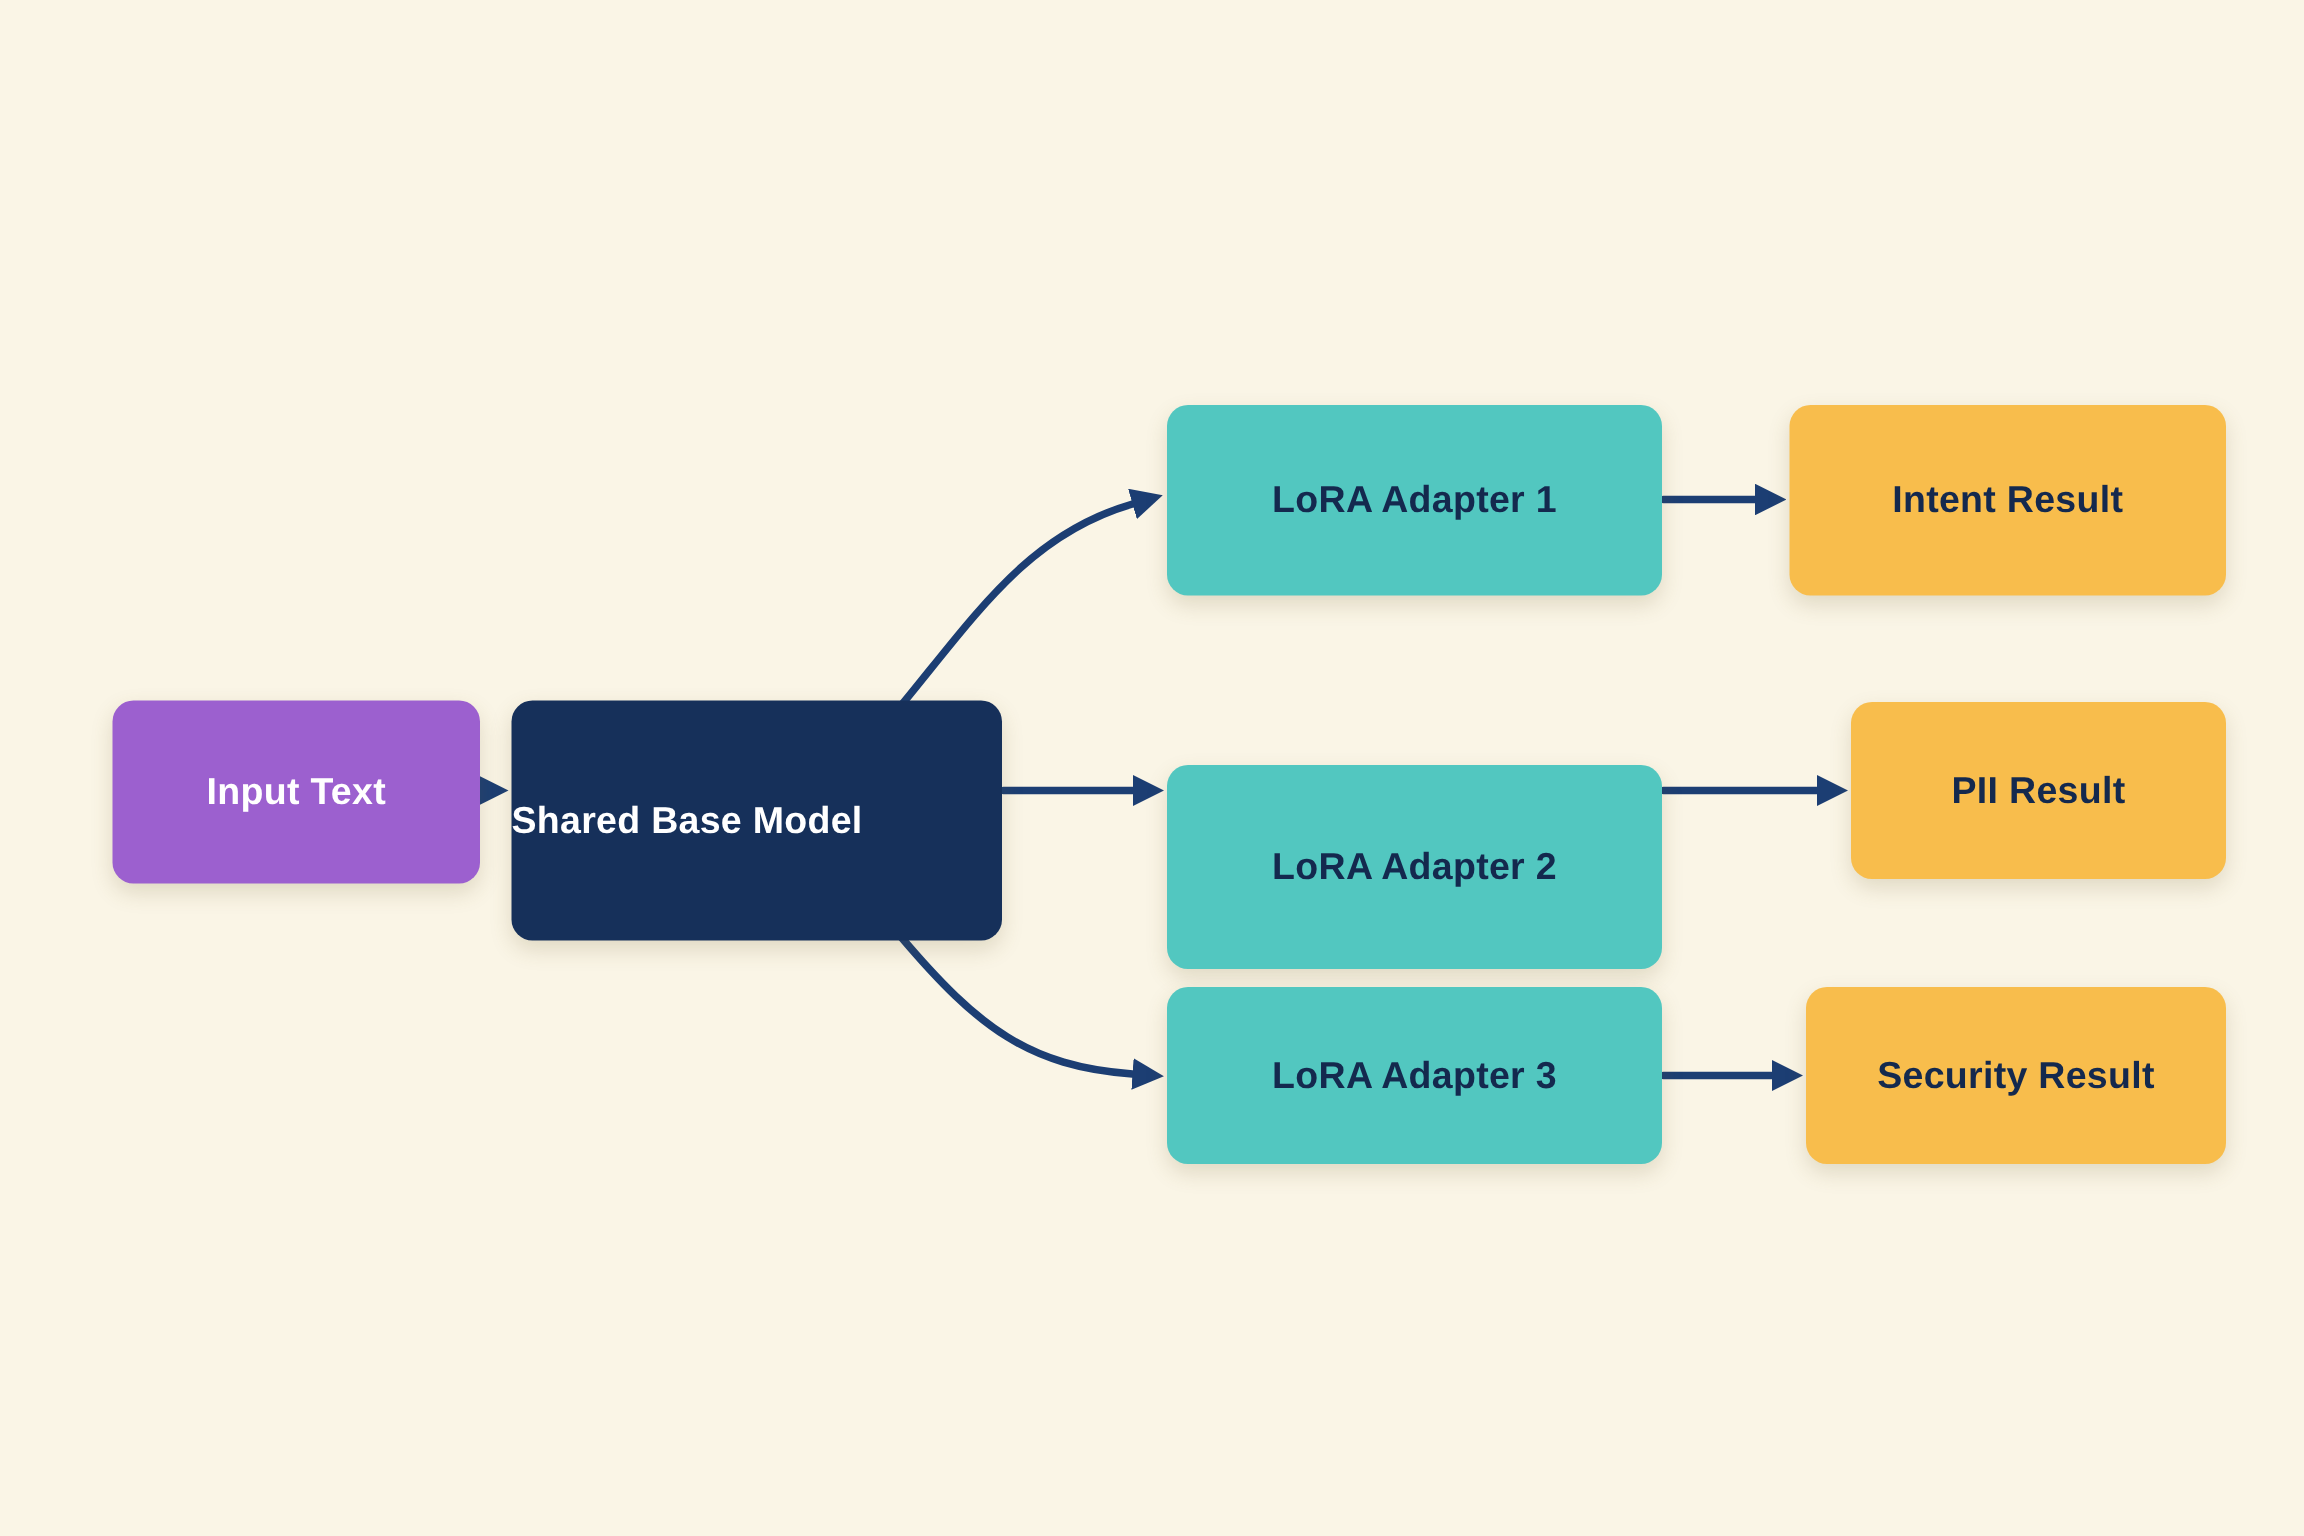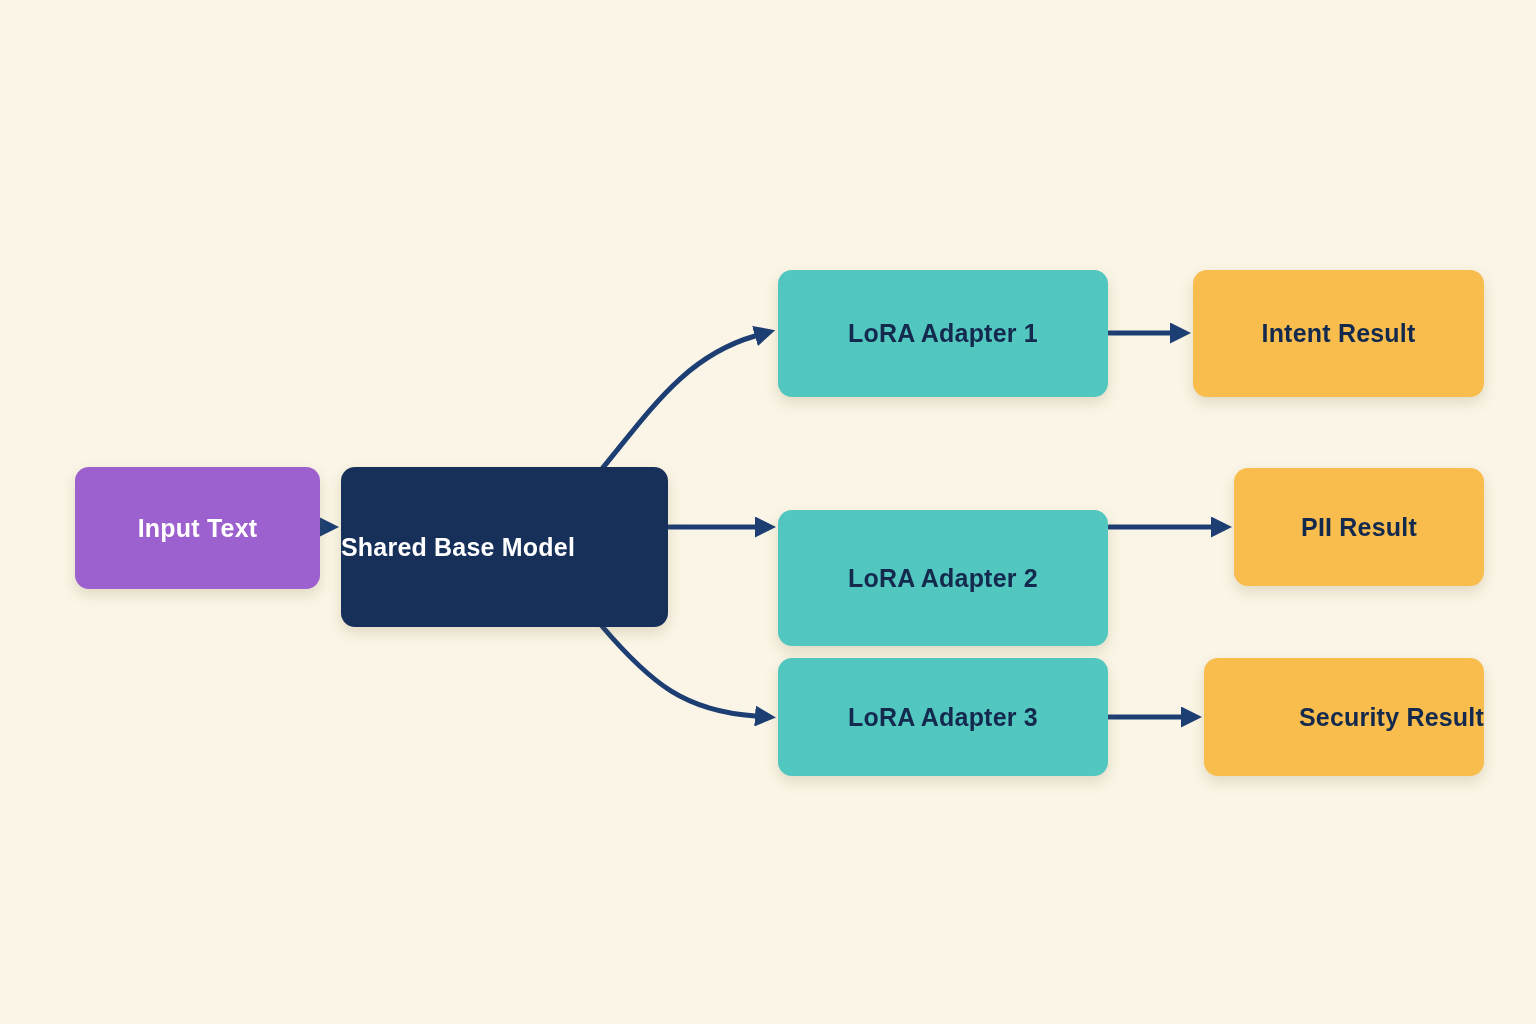--- a/index.html
+++ b/index.html
@@ -64,21 +64,21 @@
   }
   .node--result {
     background: var(--c-node_result);
     color: var(--c-text_dark);
   }
   .node--adapter1 { top: 270px; height: 127px; }
   .node--adapter2 { top: 468px; height: 136px; margin-top: 42px; }
   .node--adapter3 { top: 658px; height: 118px; }
   .node--result1  { left: 1193px; top: 270px; width: 291px; height: 127px; }
   .node--result2  { left: 1234px; top: 468px; width: 250px; height: 118px; }
-  .node--result3  { left: 1204px; top: 658px; width: 280px; height: 118px; justify-content: flex-end; }
+  .node--result3  { left: 1204px; top: 658px; width: 280px; height: 118px; }
 </style>
 </head>
 <body>
 
 <div class="canvas">
 
   <svg class="edges" viewBox="0 0 1536 1024" fill="none">
     <defs>
       <marker id="arrowhead" viewBox="0 0 10 10" refX="0" refY="5" markerWidth="4.2" markerHeight="4.2" orient="auto-start-reverse">
         <path d="M 0 0 L 10 5 L 0 10 z" fill="#1C3E73"></path>

